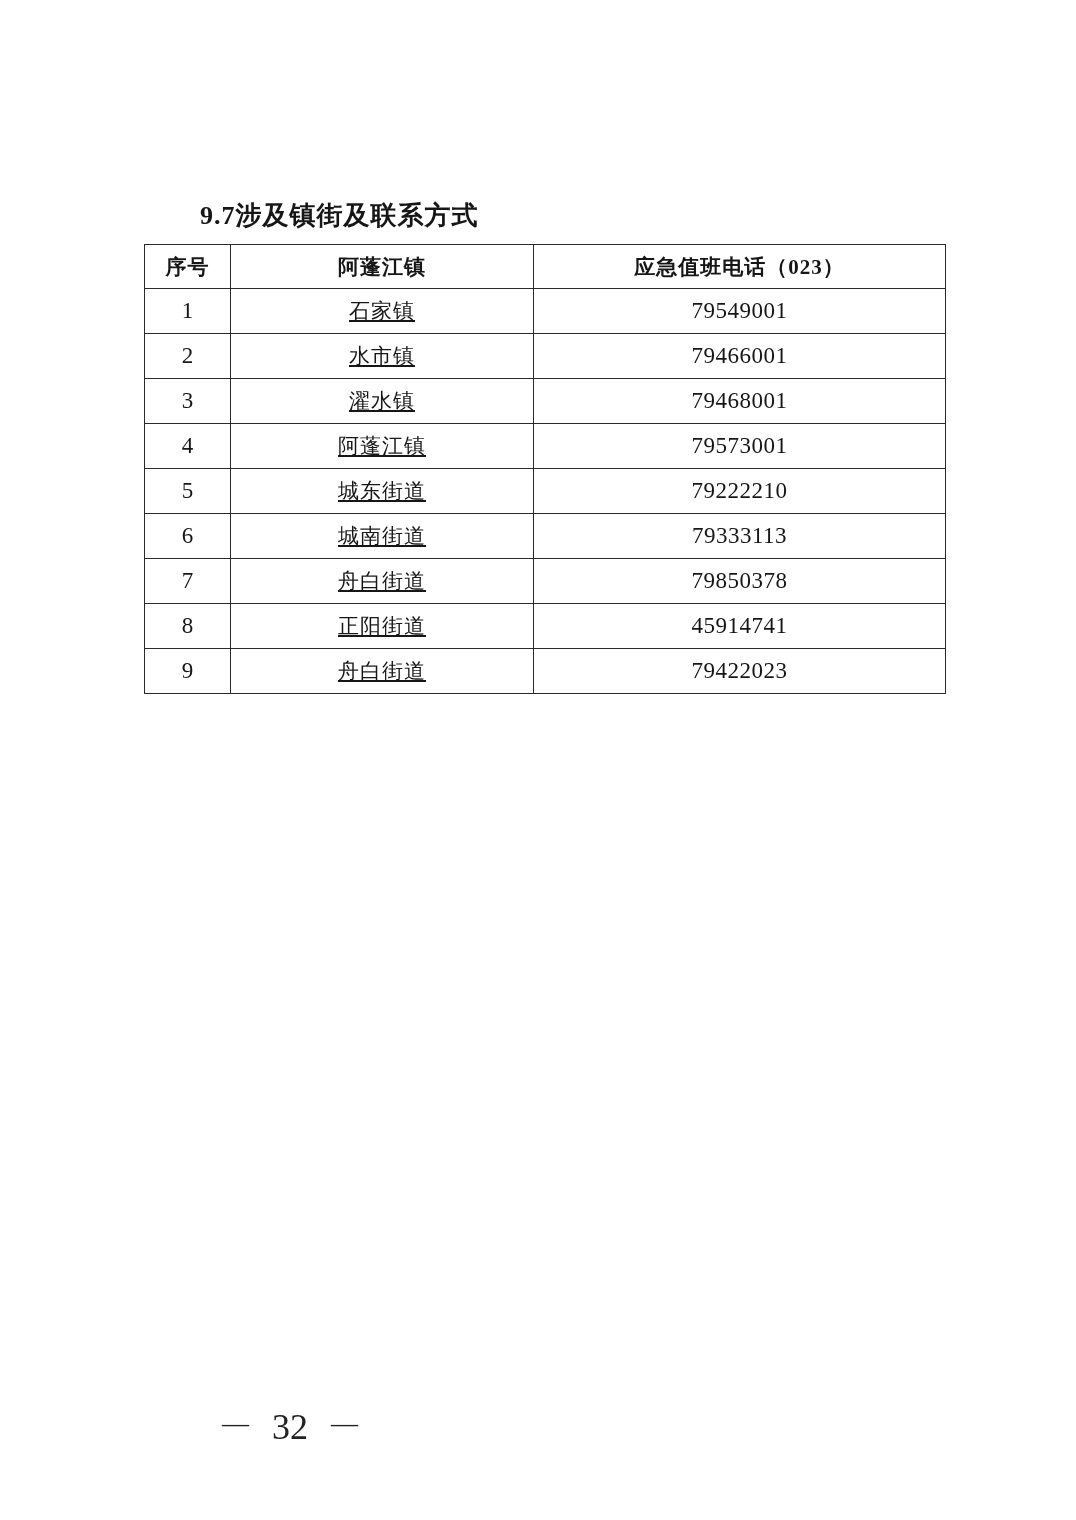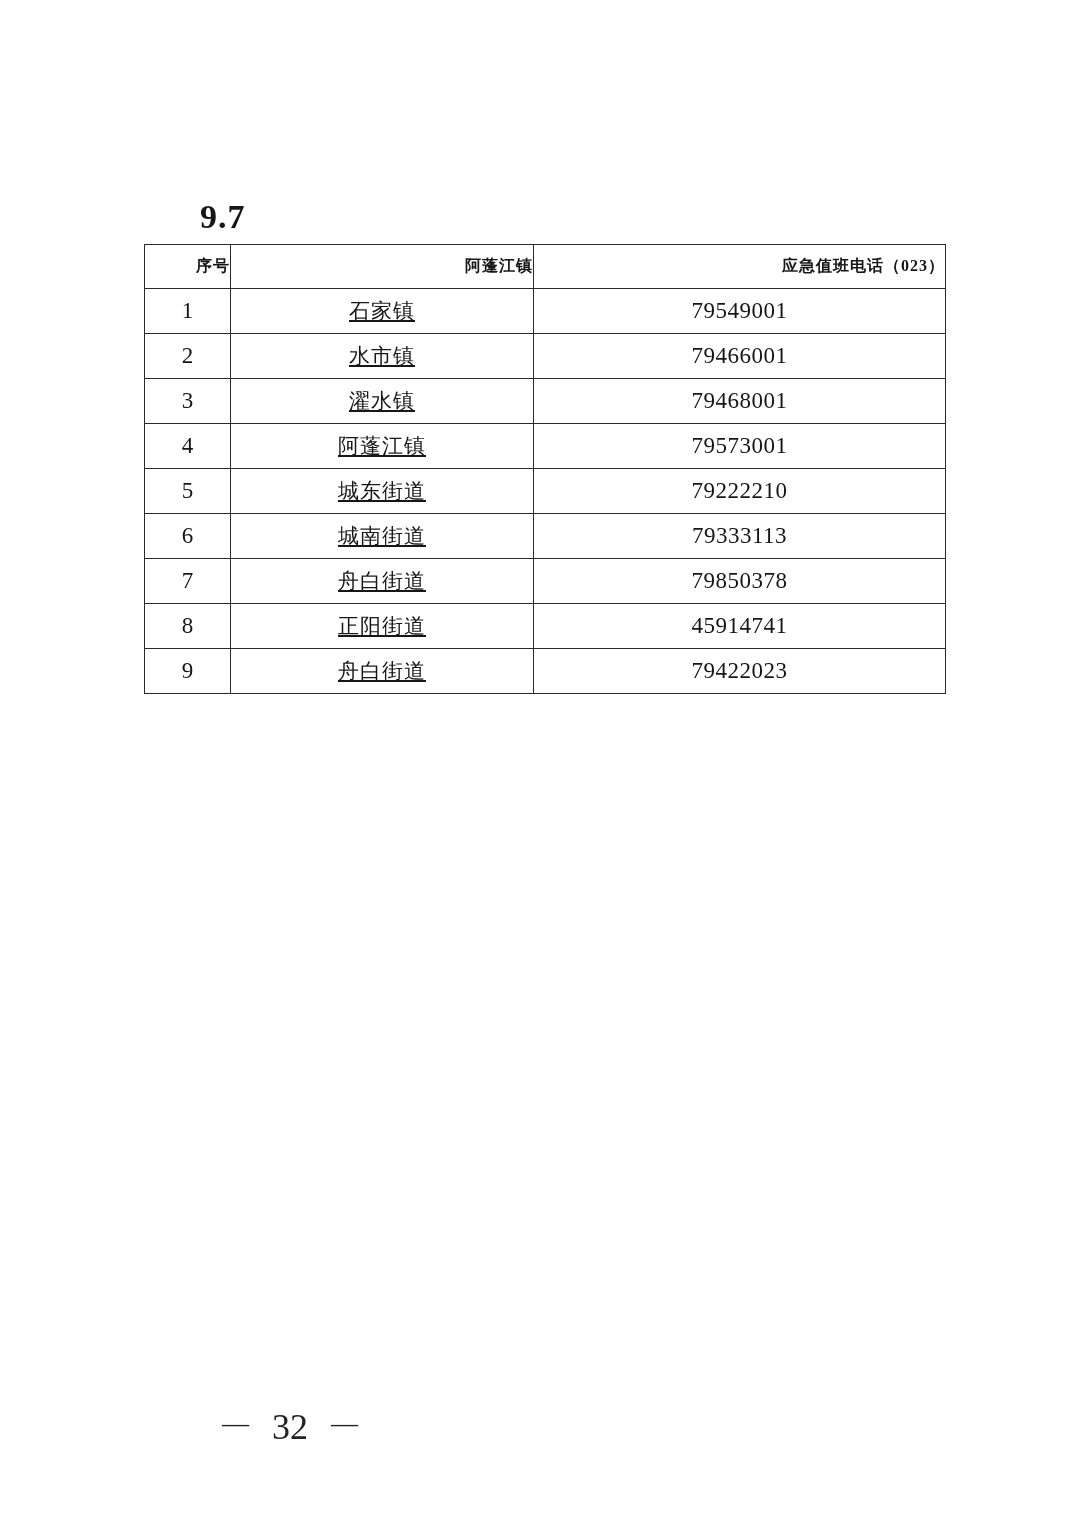--- a/index.html
+++ b/index.html
@@ -17,21 +17,21 @@
     overflow: hidden;
   }
 
   
   .section-title {
     position: absolute;
     left: 200px;
     top: 198px;
     display: flex;
     align-items: baseline;
-    font-size: 34px;
+    font-size: 26px;
     font-weight: 700;
     letter-spacing: 1px;
     white-space: nowrap;
   }
 
   
   .doc-table {
     position: absolute;
     left: 144px;
     top: 244px;
@@ -48,24 +48,23 @@
     border: 1.5px solid #2a2a2a;
     text-align: center;
     vertical-align: middle;
     background: #ffffff;
     overflow: hidden;
     white-space: nowrap;
   }
 
   .doc-table thead th {
     height: 44px;
-    font-size: 16px;
+    font-size: 21px;
     font-weight: 700;
     letter-spacing: 1px;
-    text-align: right;
   }
 
   .doc-table tbody td { height: 45px; }
 
   td.cell-no {
     font-size: 23px;
     font-weight: 400;
   }
   td.cell-unit {
     font-size: 21px;
@@ -93,20 +92,21 @@
   .page-footer .dash { letter-spacing: 0; }
   .page-footer .page-num { font-size: 36px; margin-top: 8px; }
 </style>
 </head>
 <body>
 
 <div class="page">
 
   <div class="section-title">
     <span>9.7</span>
+    <span>涉及镇街及联系方式</span>
   </div>
 
   <table class="doc-table">
     <colgroup>
       <col class="c-no">
         <col class="c-unit">
         <col class="c-tel">
     </colgroup>
     <thead>
       <tr>

